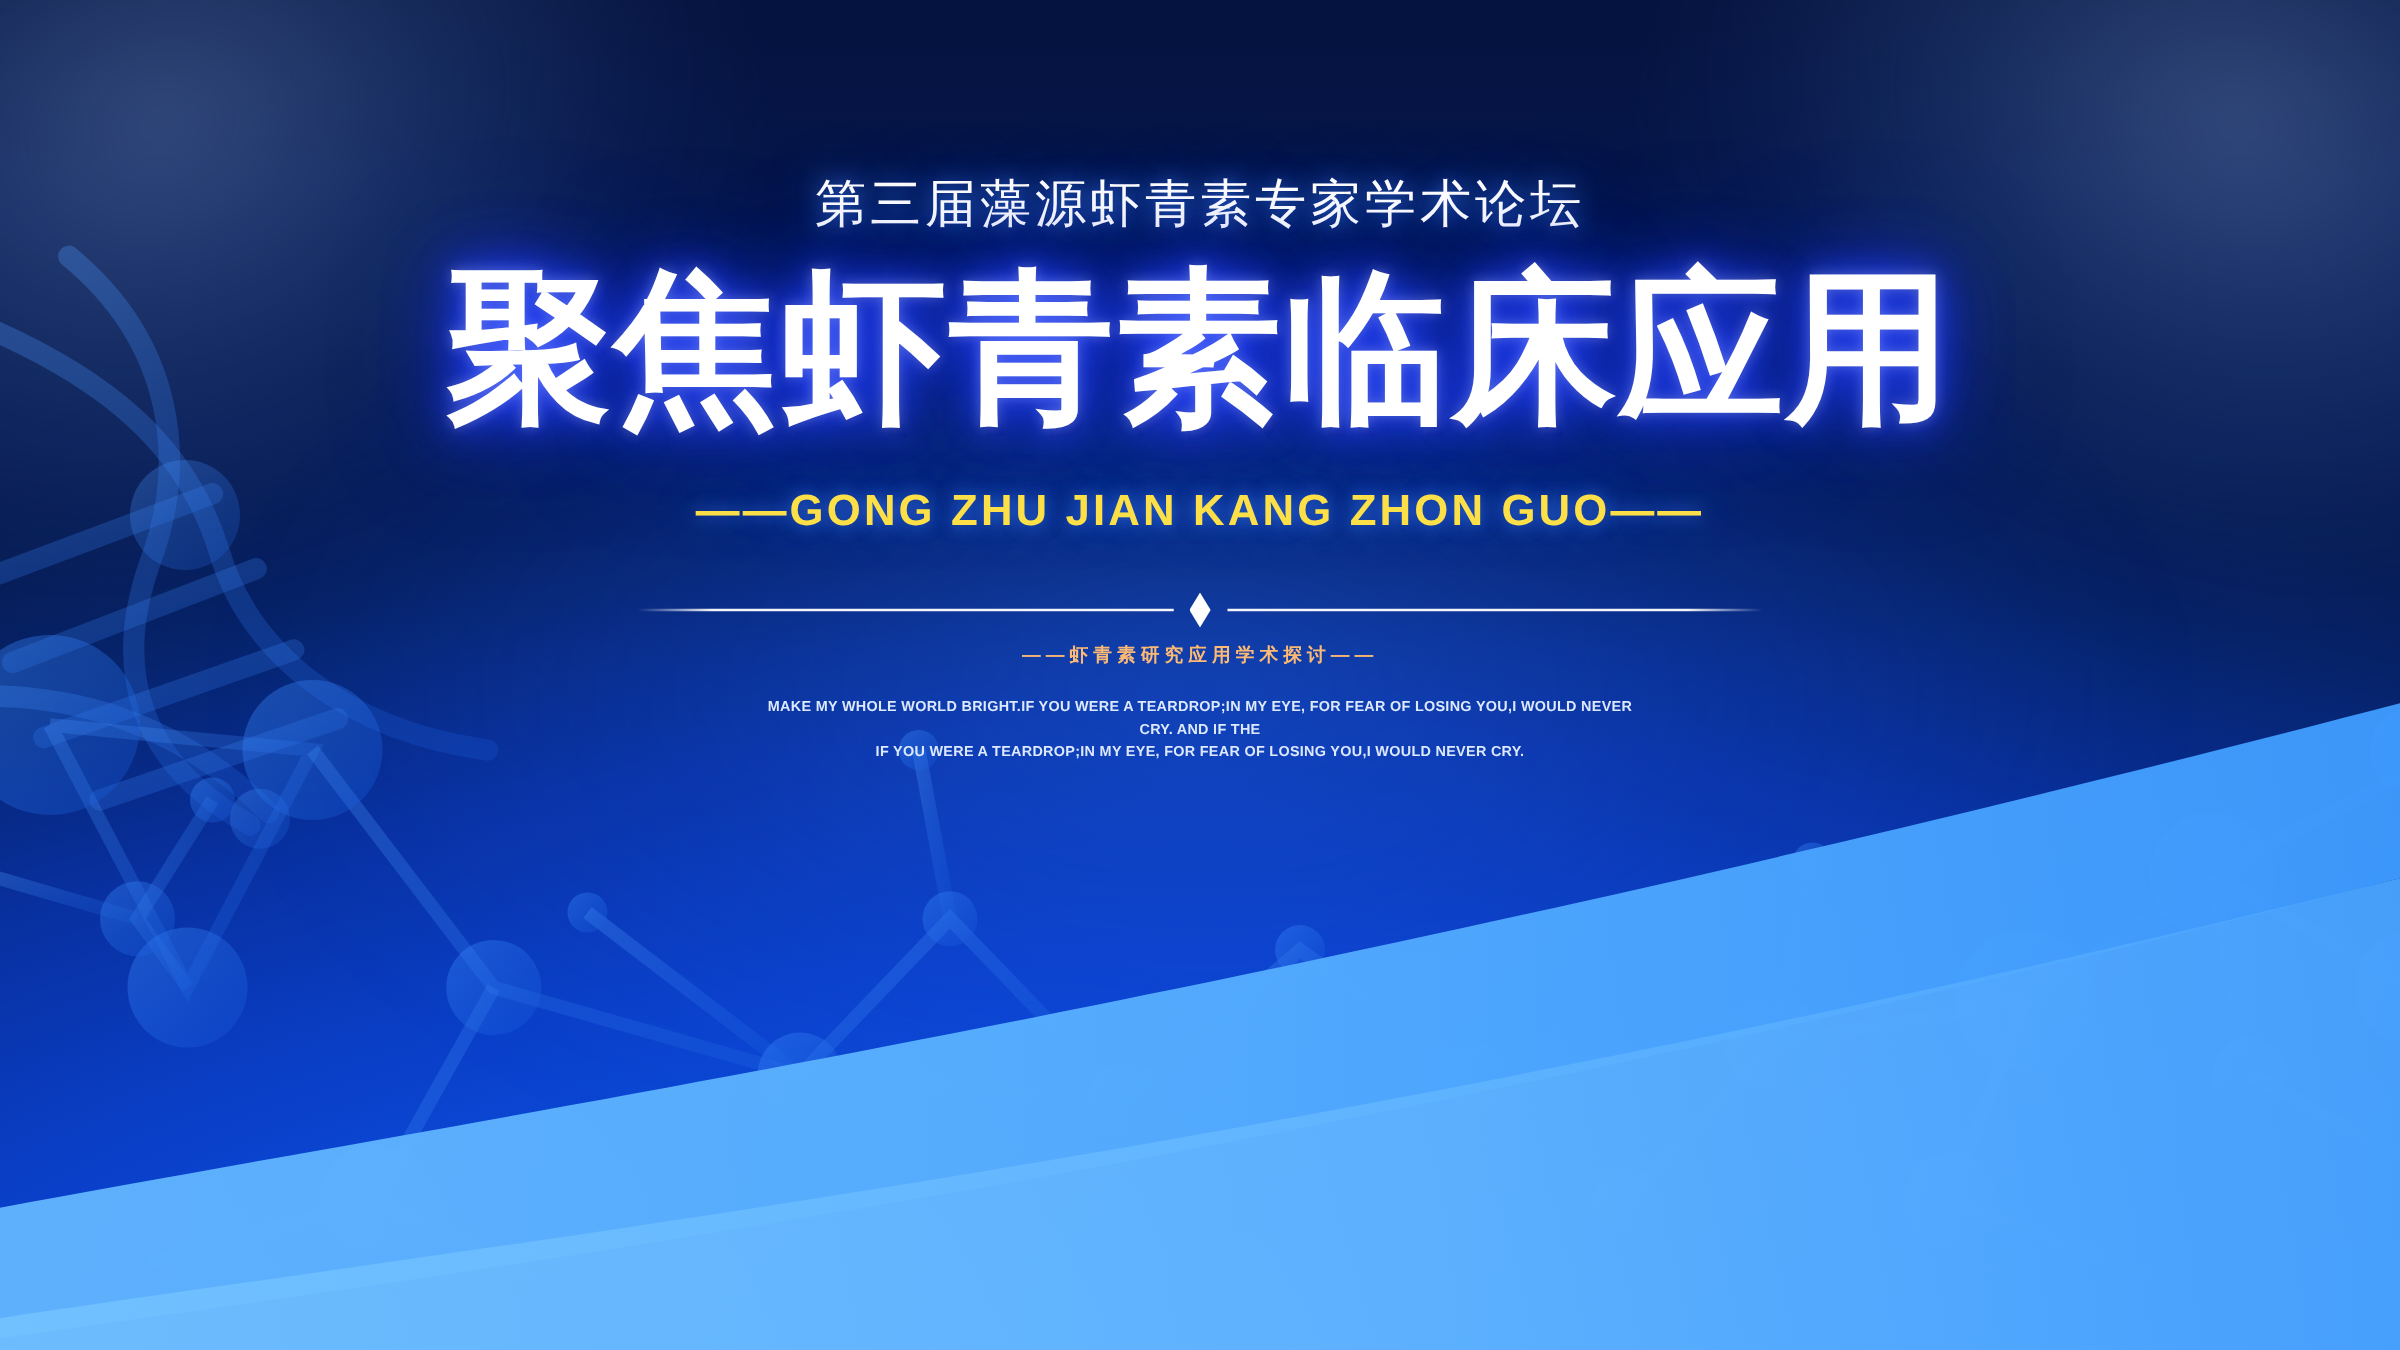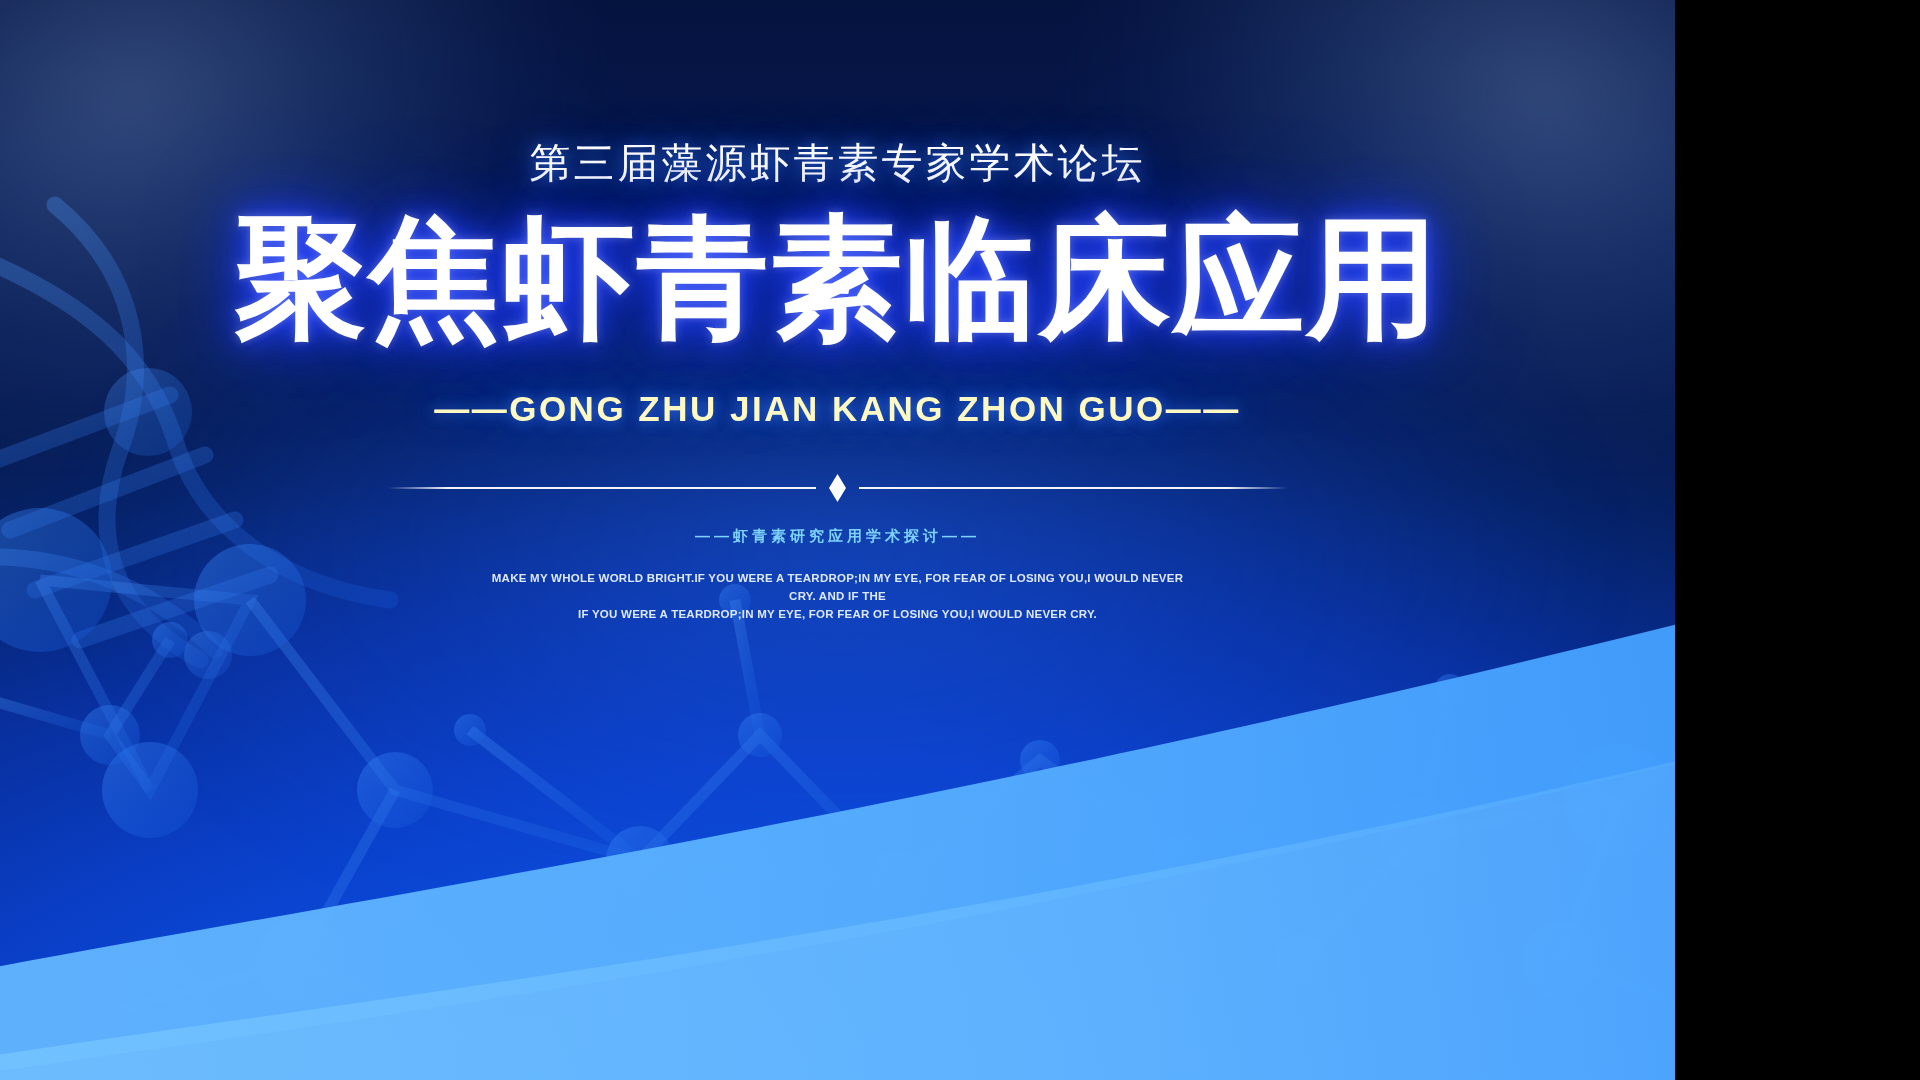--- a/index.html
+++ b/index.html
@@ -3,21 +3,21 @@
 <meta charset="utf-8">
 <style>
   html,body{margin:0;padding:0;background:#000;}
   body{
     font-family:"Liberation Sans","DejaVu Sans",sans-serif;
     -webkit-font-smoothing:antialiased;
   }
 
   #poster{
     position:relative;
-    width:1675px;
+    width:1920px;
     height:1080px;
     overflow:hidden;
     background:#0b2aa8;
   }
 
   
   .bg-base{
     position:absolute; inset:0;
     background:
       radial-gradient(125% 95% at 50% 118%, #1f76f5 0%, #1162ee 18%, #0b4fdf 34%, #0a3fc8 50%, #08309f 66%, #06246f 80%, #05194b 92%, #041138 100%);
@@ -79,21 +79,21 @@
       0 0 54px rgba(25,55,255,.85),
       0 0 92px rgba(20,45,235,.7),
       5px 7px 0 rgba(5,25,100,.55);
   }
   .title-line.second{ margin-top:24px; }
 
   .pinyin{
     margin-top:44px;
     font-size:35px;
     font-weight:700;
-    color:#fef9c3;
+    color:#fde047;
     letter-spacing:2.5px;
     white-space:nowrap;
     text-shadow:0 0 14px rgba(60,130,255,.8),0 0 34px rgba(35,95,245,.55);
   }
 
   .divider{
     margin-top:48px;
     width:900px;
     height:22px;
     display:flex; align-items:center; justify-content:center;
@@ -110,25 +110,25 @@
     background:linear-gradient(to left, rgba(255,255,255,0) 0%, rgba(255,255,255,.95) 14%, rgba(255,255,255,.95) 100%);
   }
   .diamond{
     width:17px; height:28px; margin:0 13px;
     background:#ffffff;
     clip-path:polygon(50% 0%,100% 50%,50% 100%,0% 50%);
     flex:0 0 auto;
   }
 
   .cn-accent{
-    margin-top:28px;
+    margin-top:16px;
     font-size:15px;
     font-weight:700;
     letter-spacing:4px;
-    color:#7dd3fc;
+    color:#fdba74;
     white-space:nowrap;
   }
   .fineprint{
     margin-top:24px;
     width:700px;
     text-align:center;
     font-size:11.5px;
     font-weight:600;
     letter-spacing:.25px;
     line-height:1.55;

